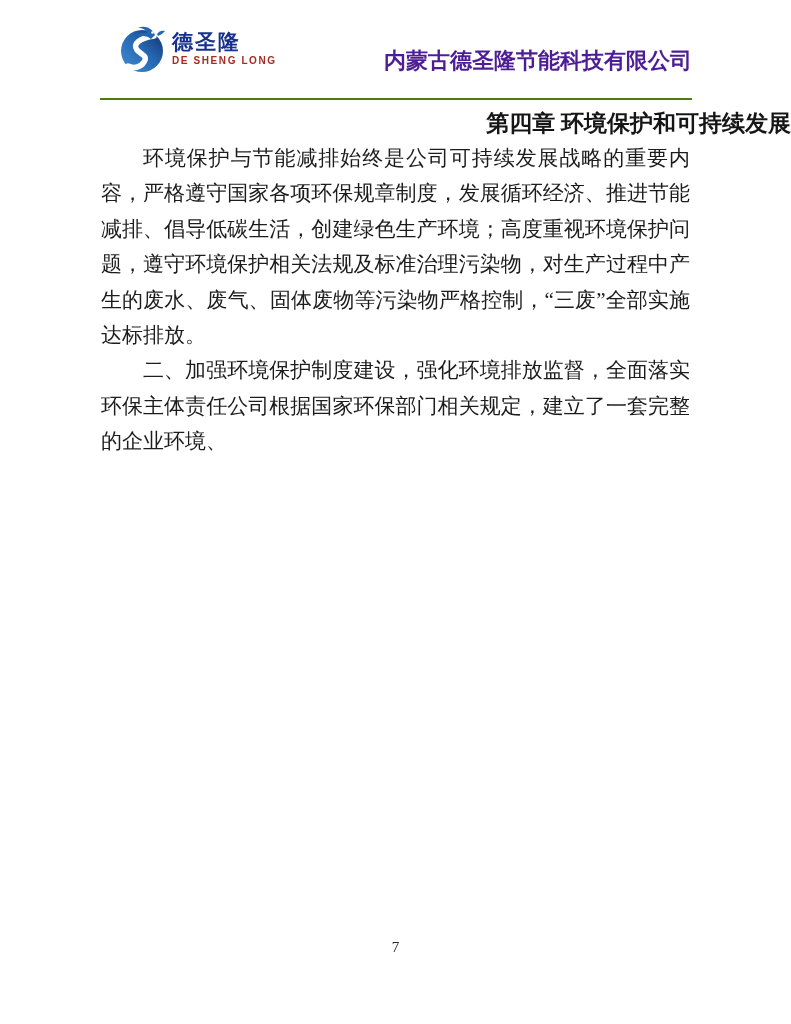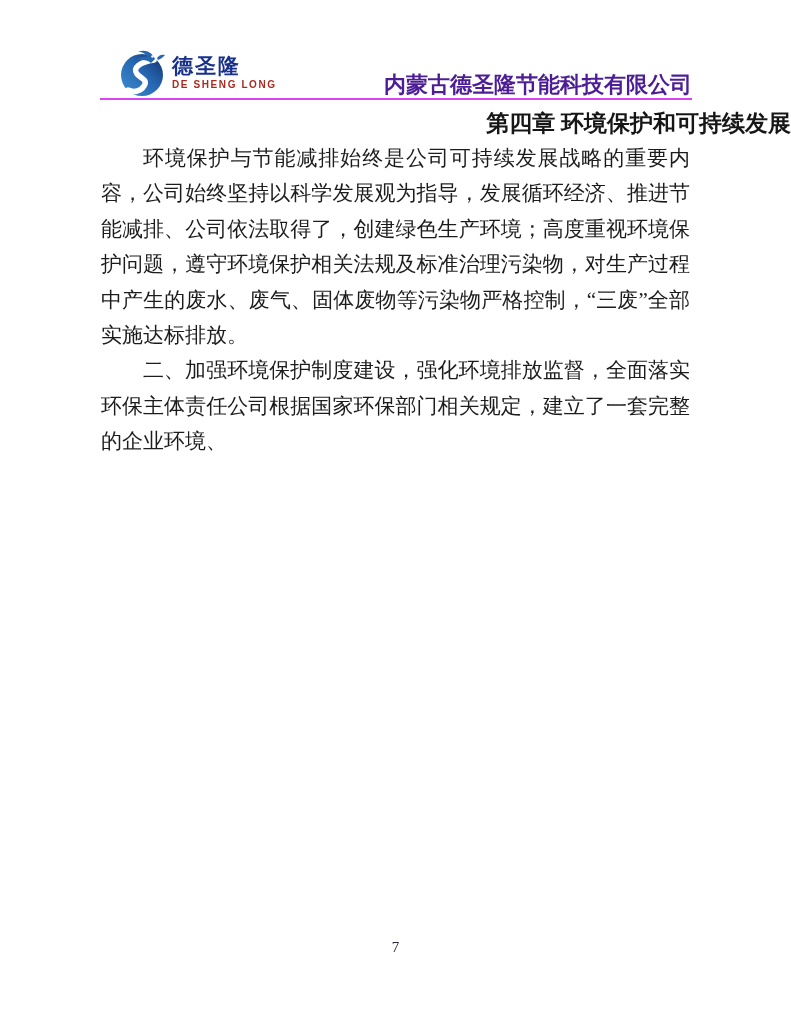--- a/index.html
+++ b/index.html
@@ -15,22 +15,22 @@
     overflow: hidden;
   }
   .header {
     position: absolute;
     left: 100px;
     right: 99px;
     top: 34px;
     display: flex;
     align-items: flex-end;
     justify-content: space-between;
-    border-bottom: 2px solid #d946ef;
-    padding-bottom: 0;
+    border-bottom: 2px solid #4d7c0f;
+    padding-bottom: 24px;
     height: 66px;
   }
   .logo {
     display: flex;
     align-items: center;
     margin-left: 18px;
   }
   .logo-mark { width: 50px; height: 52px; display: block; }
   .logo-text { margin-left: 4px; display: flex; flex-direction: column; justify-content: center; }
   .logo-cn {
@@ -119,19 +119,19 @@
         <span class="logo-cn">德圣隆</span>
         <span class="logo-en">DE SHENG LONG</span>
       </div>
     </div>
     <div class="company-name">内蒙古德圣隆节能科技有限公司</div>
   </div>
 
   <div class="doc-title">第四章 环境保护和可持续发展</div>
 
   <div class="content">
-    <p>环境保护与节能减排始终是公司可持续发展战略的重要内容，公司始终坚持以科学发展观为指导，发展循环经济、推进节能减排、公司依法取得了，创建绿色生产环境；高度重视环境保护问题，遵守环境保护相关法规及标准治理污染物，对生产过程中产生的废水、废气、固体废物等污染物严格控制，“三废”全部实施达标排放。</p>
+    <p>环境保护与节能减排始终是公司可持续发展战略的重要内容，严格遵守国家各项环保规章制度，发展循环经济、推进节能减排、倡导低碳生活，创建绿色生产环境；高度重视环境保护问题，遵守环境保护相关法规及标准治理污染物，对生产过程中产生的废水、废气、固体废物等污染物严格控制，“三废”全部实施达标排放。</p>
     <p>二、加强环境保护制度建设，强化环境排放监督，全面落实环保主体责任公司根据国家环保部门相关规定，建立了一套完整的企业环境、</p>
   </div>
 
   <div class="page-number">7</div>
 
 </div>
 
 </body></html>

